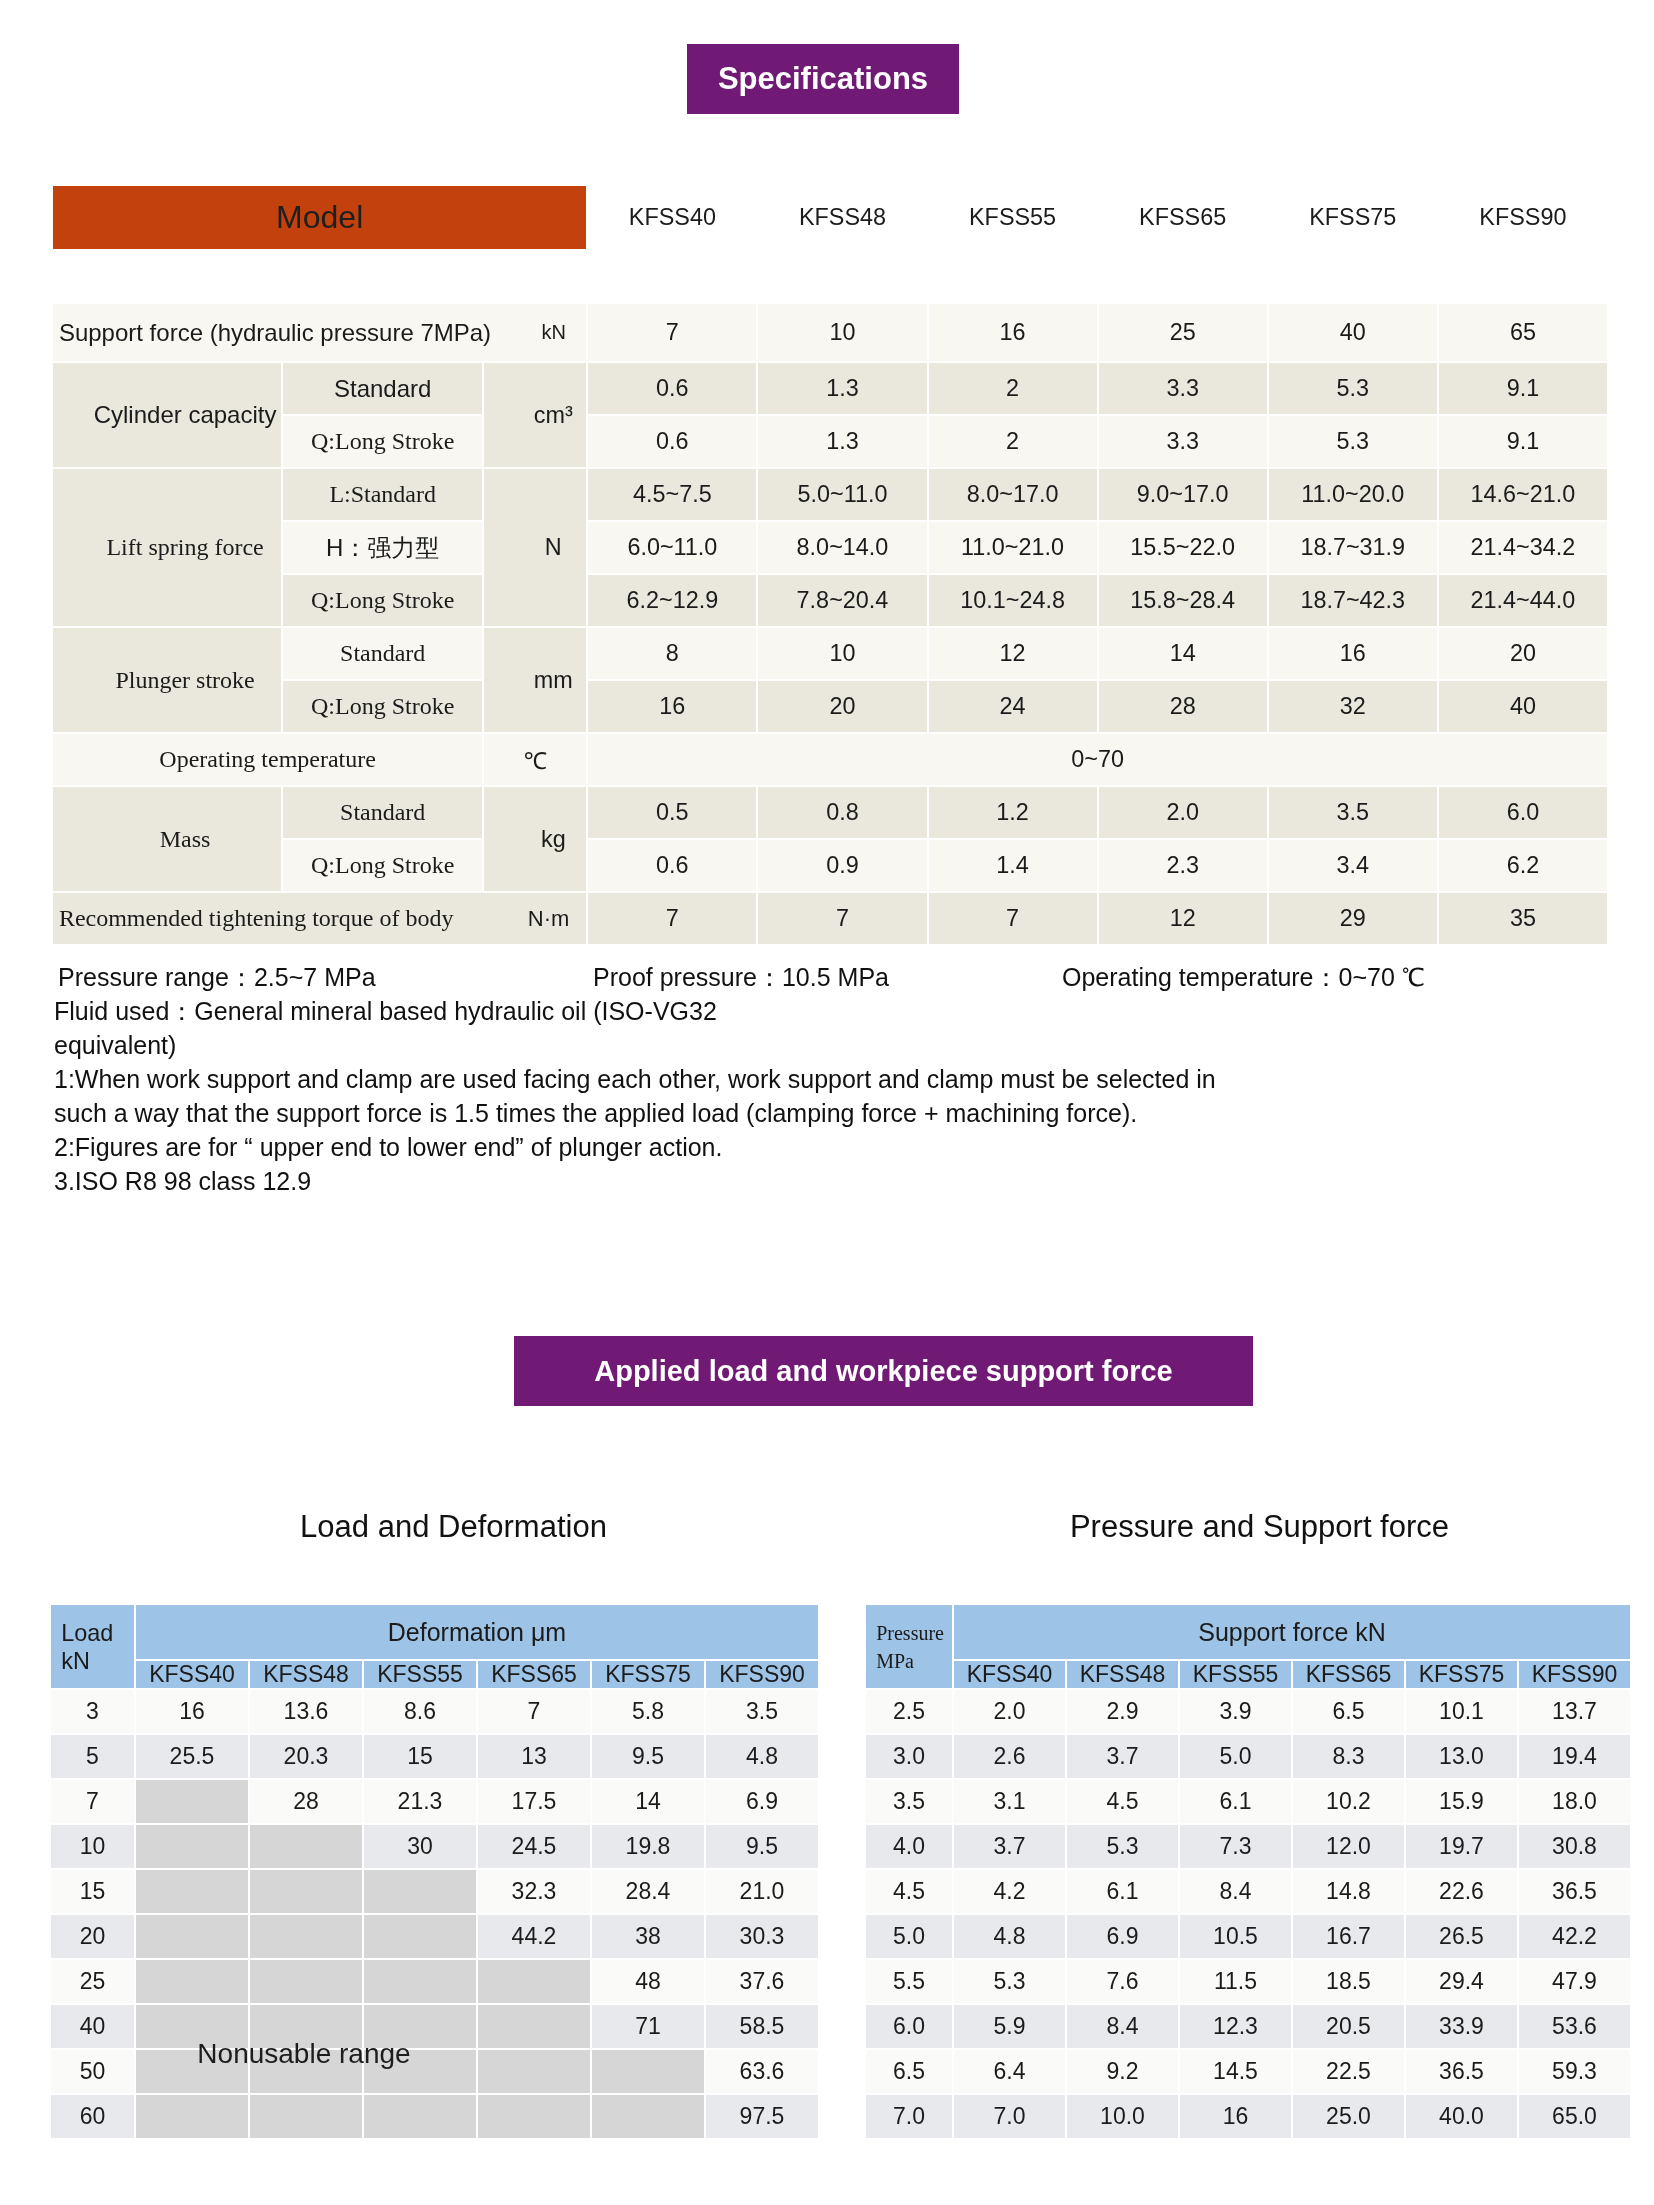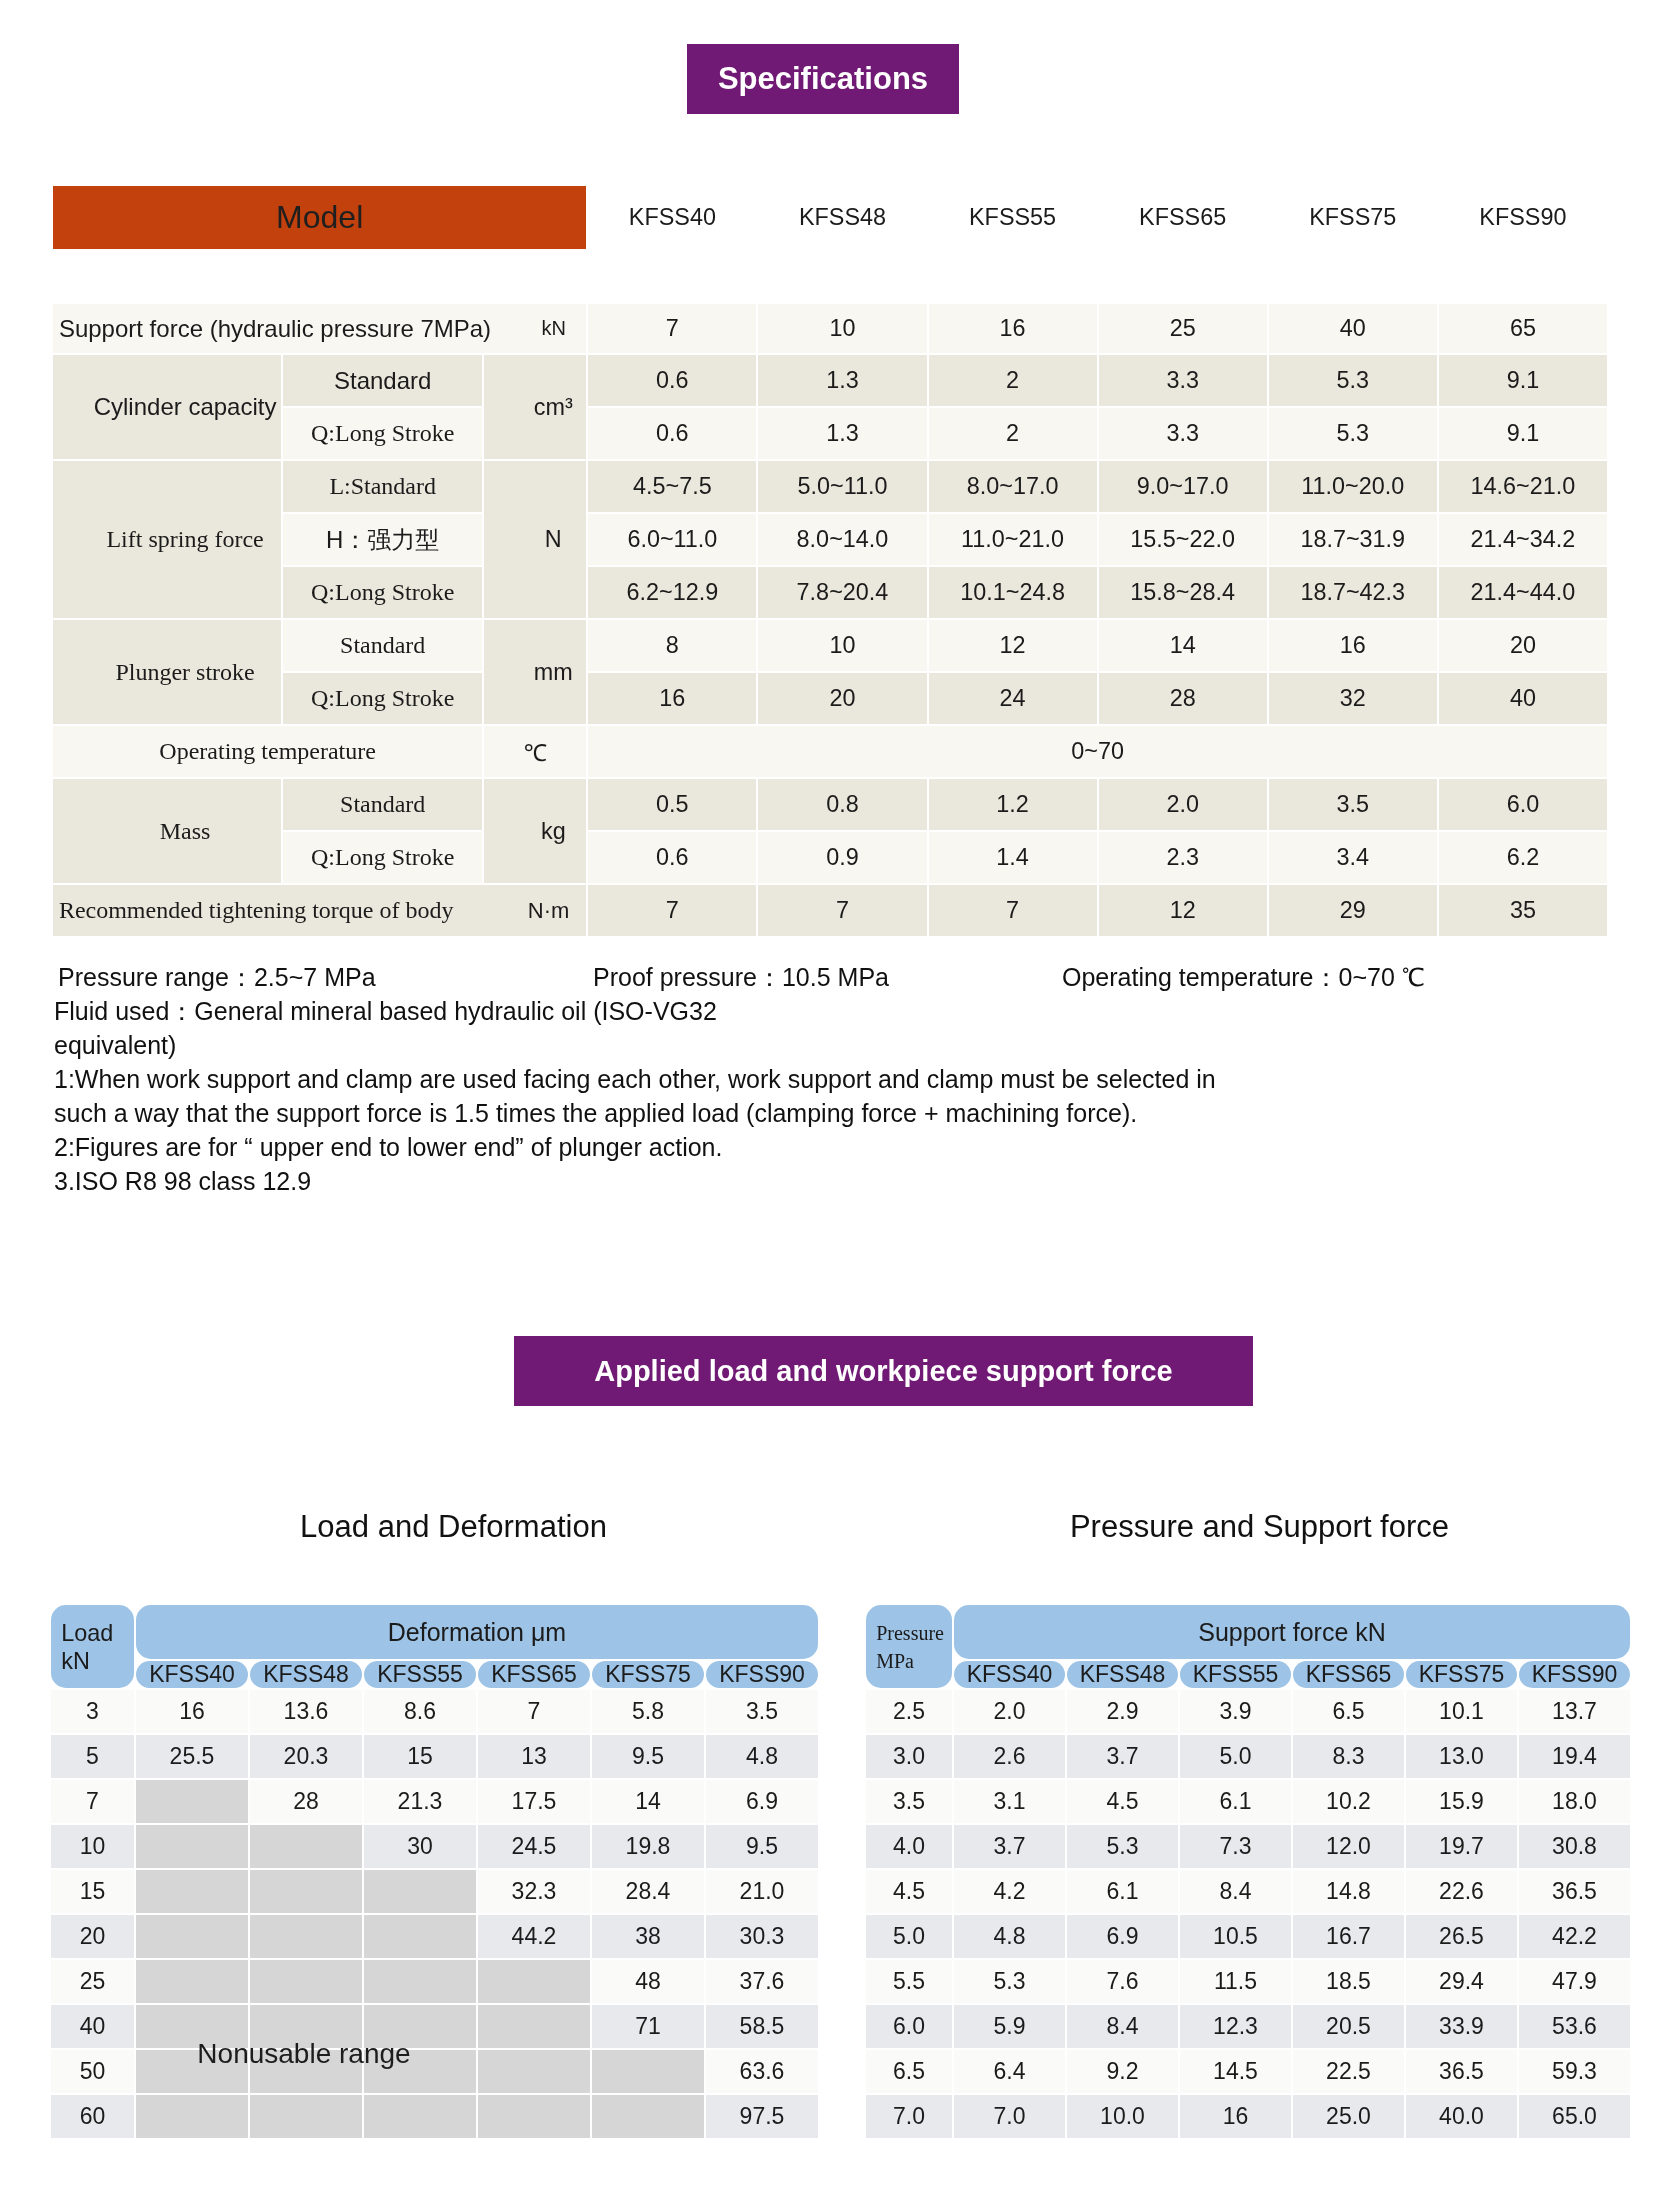--- a/index.html
+++ b/index.html
@@ -18,41 +18,41 @@
   #spec-wrap{position:absolute;left:51px;top:184px;}
   table{border-collapse:separate;border-spacing:2.2px;table-layout:fixed;}
   td,th{text-align:center;vertical-align:middle;font-weight:normal;padding:0;overflow:visible;}
   .spec{width:1558px;font-size:23.4px;}
   .spec col.c-lab{width:228px;} .spec col.c-sub{width:199px;} .spec col.c-unit{width:102px;}
   .spec col.c-dat{width:168px;}
   .spec thead th{background:#c2410c;height:63px;font-size:25px;color:#1f1f1f;}
   .spec th.model{font-size:32px;}
   tr.sp td{height:2.9px;background:transparent;}
   .spec tbody td{height:51px;}
-  .spec tr.rsup td{height:49px;}
+  .spec tr.rsup td{height:57px;}
   tr.w .cell{background:#F8F7F1;}
   tr.b .cell{background:#EAE8DC;}
   .bg-beige{background:#EAE8DC;padding-left:36px;}
   .fser{font-family:"Liberation Serif",serif;}
   .lab{font-size:24px;}
   .flexcell{display:flex;align-items:center;text-align:left;padding-left:5.9px;}
   .flexcell .u{margin-left:auto;margin-right:17px;font-size:22px;}
   .flexcell .u.small{font-size:20px;margin-right:20.5px;}
   .nowrap{white-space:nowrap;}
 
   
   .btitle{position:absolute;top:1509px;font-size:31px;text-align:center;color:#111;}
   #title-load{left:124px;width:659px;}
   #title-press{left:930px;width:659px;}
   .bwrap{position:absolute;top:1603px;}
   #load-wrap{left:49px;} #press-wrap{left:864px;}
   .btab{font-size:23px;}
   .btab col.c0l{width:83px;} .btab col.cdl{width:112px;}
   .btab col.c0p{width:86px;} .btab col.cdp{width:111px;}
-  .bhead{background:#9DC3E6;border-radius:15px;}
+  .bhead{background:#9DC3E6;}
   .btab thead tr.hr1 th{height:54px;}
   .btab thead th.span{font-size:25px;}
   .btab tbody th,.btab tbody td{height:43px;font-size:23px;}
   .corner{text-align:left;padding-left:10.2px;font-size:23.4px;line-height:28px;}
   .corner.fser{font-size:20px;}
   tr.o .cell{background:#FAFAF8;}
   tr.e .cell{background:#E7E9EC;}
   tr.o td.gray,tr.e td.gray{background:#D6D6D6;}
   .nonusable{
     position:absolute;left:50px;top:432px;width:410px;height:37px;

